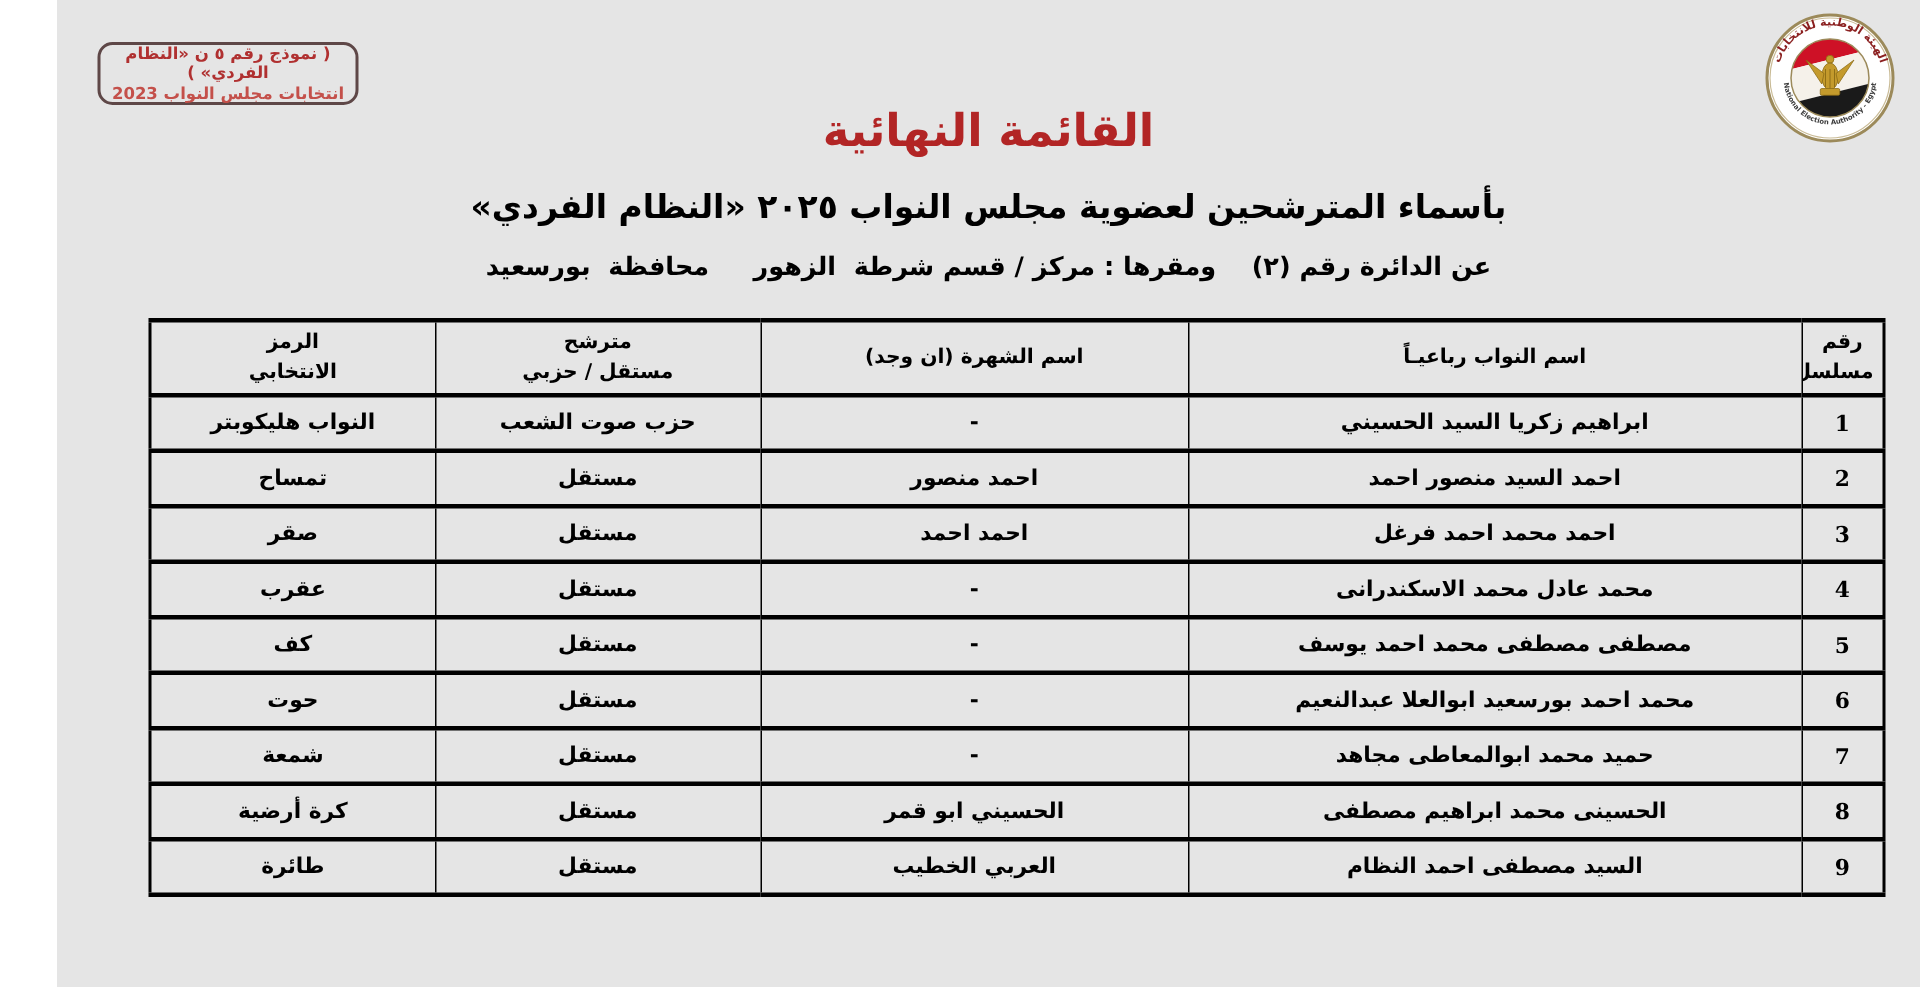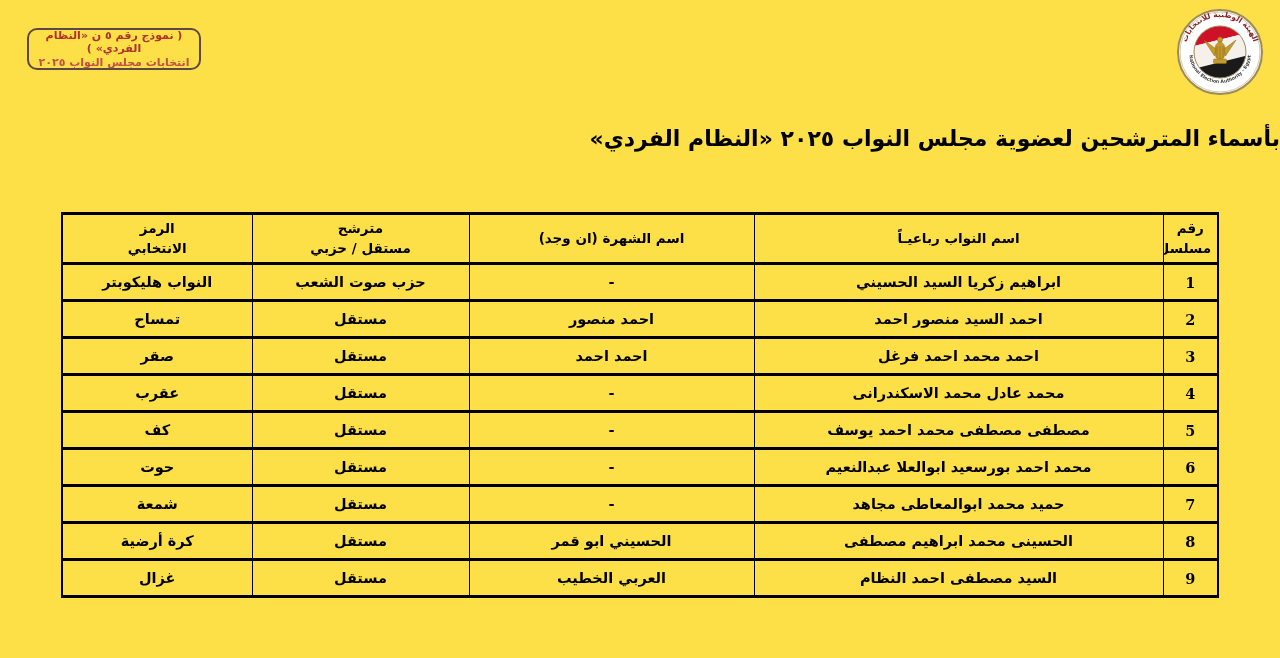--- a/index.html
+++ b/index.html
@@ -4,21 +4,21 @@
 <style>
   * { margin: 0; padding: 0; box-sizing: border-box; }
   html, body { background: #ffffff; }
   body {
     width: 1280px; height: 658px;
     font-family: "DejaVu Sans", sans-serif;
     position: relative;
     overflow: hidden;
     direction: rtl;
   }
-  .page { position: absolute; inset: 0; background: #fde047; }
+  .page { position: absolute; inset: 0; background: #e5e5e5; margin-left: 38px; }
 
   
   .form-box {
     position: absolute;
     left: 27px; top: 28px;
     width: 174px; height: 42px;
     border: 2px solid #5e4747;
     border-radius: 10px;
     display: flex; flex-direction: column;
     align-items: center; justify-content: center;
@@ -35,20 +35,21 @@
   
   .title {
     position: absolute; top: 70px; left: 0; width: 100%;
     text-align: center;
     color: #b22525;
     font-size: 30px; font-weight: bold;
     letter-spacing: 1px;
   }
   .subtitle1 {
     position: absolute; top: 126px; left: 0; width: 100%;
+    text-align: center;
     color: #000; font-size: 22px; font-weight: bold;
   }
   .subtitle2 {
     position: absolute; top: 168px; left: 0; width: 100%;
     text-align: center;
     color: #000; font-size: 17px; font-weight: bold;
     white-space: pre;
   }
 
   
@@ -81,21 +82,21 @@
   table.cand td { height: 37px; font-size: 14.5px; }
   td.serial { font-size: 16px; font-family: "DejaVu Serif", serif; }
 </style>
 </head>
 <body>
 
 <div class="page">
 
   <div class="form-box">
     <div class="l1">( نموذج رقم ٥ ن «النظام الفردي» )</div>
-    <div class="l2">انتخابات مجلس النواب ٢٠٢٥</div>
+    <div class="l2">انتخابات مجلس النواب 2023</div>
   </div>
 
   <div class="logo-wrap">
     <svg width="88" height="88" viewBox="0 0 88 88">
       <defs>
         <clipPath id="flagClip">
             <circle cx="44" cy="44" r="26"></circle>
           </clipPath>
         <path id="arcTop" d="M 9,44 A 35,35 0 0 1 79,44" fill="none"></path>
         <path id="arcBot" d="M 13,44 A 31,31 0 0 0 75,44" fill="none"></path>
@@ -123,21 +124,23 @@
       <circle cx="44" cy="44" r="26" fill="none" stroke="#9c8a5a" stroke-width="1"></circle>
       <text font-size="7.5" font-weight="bold" fill="#8b2020" font-family="DejaVu Sans, sans-serif">
         <textPath href="#arcTop" startOffset="50%" text-anchor="middle">الهيئة الوطنية للانتخابات</textPath>
       </text>
       <text font-size="4.6" font-weight="bold" fill="#3c3c3c" font-family="DejaVu Sans, sans-serif">
         <textPath href="#arcBot" startOffset="50%" text-anchor="middle">National Election Authority - Egypt</textPath>
       </text>
     </svg>
   </div>
 
+  <div class="title">القائمة النهائية</div>
   <div class="subtitle1">بأسماء المترشحين لعضوية مجلس النواب ٢٠٢٥ «النظام الفردي»</div>
+  <div class="subtitle2">عن الدائرة رقم (٢)    ومقرها : مركز / قسم شرطة  الزهور     محافظة  بورسعيد</div>
 
   <div class="table-wrap">
     <table class="cand">
       <colgroup>
         <col style="width:55px">
           <col style="width:409px">
           <col style="width:285px">
           <col style="width:217px">
           <col style="width:190px">
       </colgroup>
@@ -208,19 +211,19 @@
           <td>الحسينى محمد ابراهيم مصطفى</td>
           <td>الحسيني ابو قمر</td>
           <td>مستقل</td>
           <td>كرة أرضية</td>
         </tr>
         <tr>
           <td class="serial">9</td>
           <td>السيد مصطفى احمد النظام</td>
           <td>العربي الخطيب</td>
           <td>مستقل</td>
-          <td>غزال</td>
+          <td>طائرة</td>
         </tr>
       </tbody>
     </table>
   </div>
 
 </div>
 
 </body></html>

